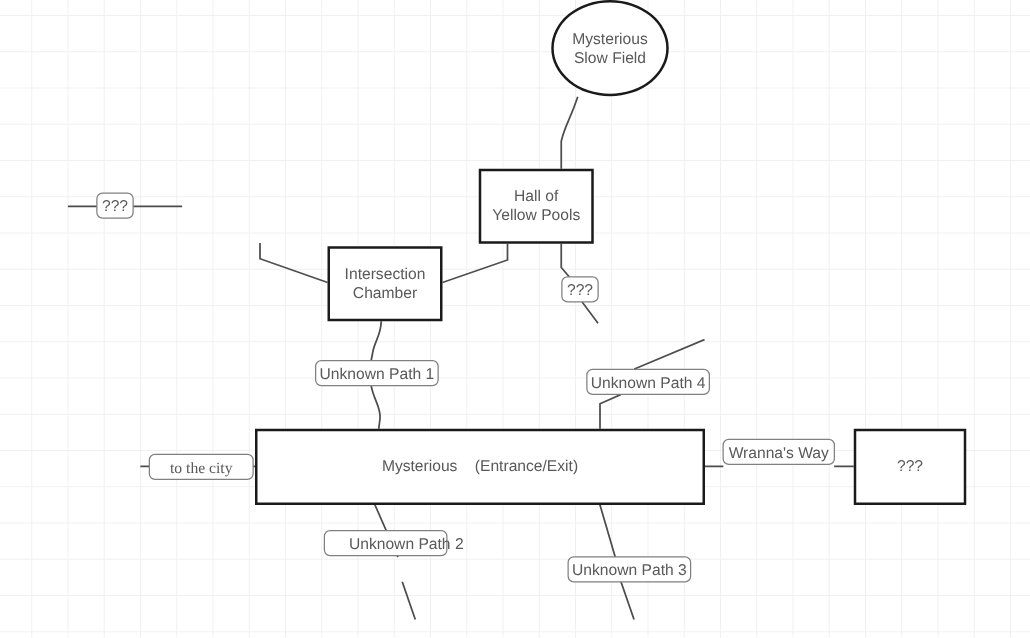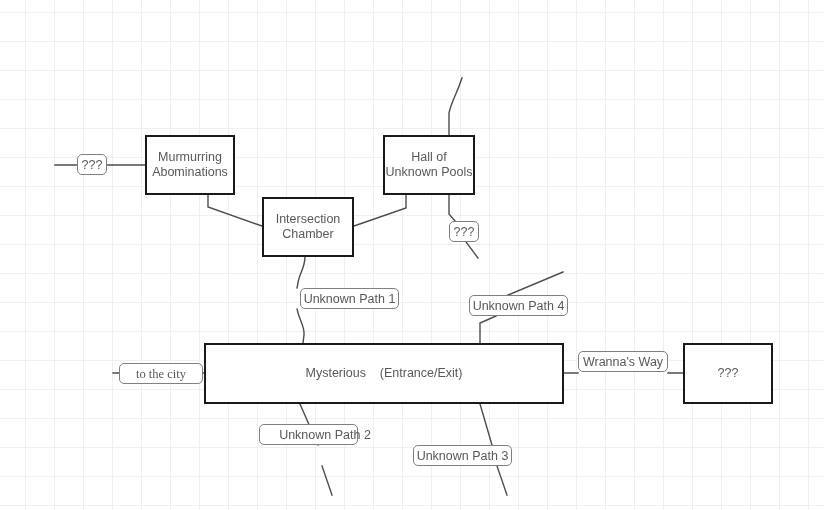--- a/index.html
+++ b/index.html
@@ -73,43 +73,43 @@
         <path d="M 449 195 L 449 214 L 455 221 M 466 242 L 478 258"></path>
         <path d="M 305 257 C 305 268 299 274 298 283 L 297 288 M 297 309 C 299 320 305 326 304 335 L 303 343"></path>
         <path d="M 563 272 L 508 295 M 496 316 L 480 323 L 480 343"></path>
         <path d="M 113 373 L 119 373 M 187 373 L 204 373"></path>
         <path d="M 564 373 L 578 373 M 668 373 L 683 373"></path>
         <path d="M 300 404 L 318 445 M 322 466 L 332 495"></path>
         <path d="M 480 404 L 492 445 M 497 466 L 507 495"></path>
       </g>
   </svg>
 
+  <div class="node circle" style="left: 441px; top: 0px; width: 94px; height: 77px;">Mysterious
+Slow Field</div>
 
-  <div class="node" style="left: 145px; top: 135px; width: 90px; height: 60px;">Murmurring
-Abominations</div>
 
   <div class="node" style="left: 383px; top: 135px; width: 92px; height: 60px;">Hall of
-Unknown Pools</div>
+Yellow Pools</div>
 
   <div class="node" style="left: 262px; top: 197px; width: 92px; height: 60px;">Intersection
 Chamber</div>
 
   <div class="node" style="left: 204px; top: 343px; width: 360px; height: 61px;">Mysterious    (Entrance/Exit)</div>
 
   <div class="node" style="left: 683px; top: 343px; width: 90px; height: 61px;">???</div>
 
   <div class="label" style="left: 77px; top: 154px; width: 30px; height: 21px;">???</div>
 
   <div class="label" style="left: 449px; top: 221px; width: 30px; height: 21px;">???</div>
 
-  <div class="label" style="left: 252px; top: 288px; width: 99px; height: 21px; margin-left: 48px;">Unknown Path 1</div>
+  <div class="label" style="left: 252px; top: 288px; width: 99px; height: 21px;">Unknown Path 1</div>
 
   <div class="label" style="left: 469px; top: 295px; width: 99px; height: 21px; text-align: center;">Unknown Path 4</div>
 
   <div class="label" style="left: 119px; top: 363px; width: 84px; height: 21px; font-family: Liberation Serif, serif;">to the city</div>
 
   <div class="label" style="left: 578px; top: 351px; width: 90px; height: 21px;">Wranna's Way</div>
 
   <div class="label" style="left: 259px; top: 424px; width: 99px; height: 21px; padding-left: 39px;">Unknown Path 2</div>
 
-  <div class="label" style="left: 413px; top: 445px; width: 99px; height: 21px;">Unknown Path 3</div>
+  <div class="label" style="left: 454px; top: 445px; width: 99px; height: 21px;">Unknown Path 3</div>
 
 </div>
 
 </body></html>

